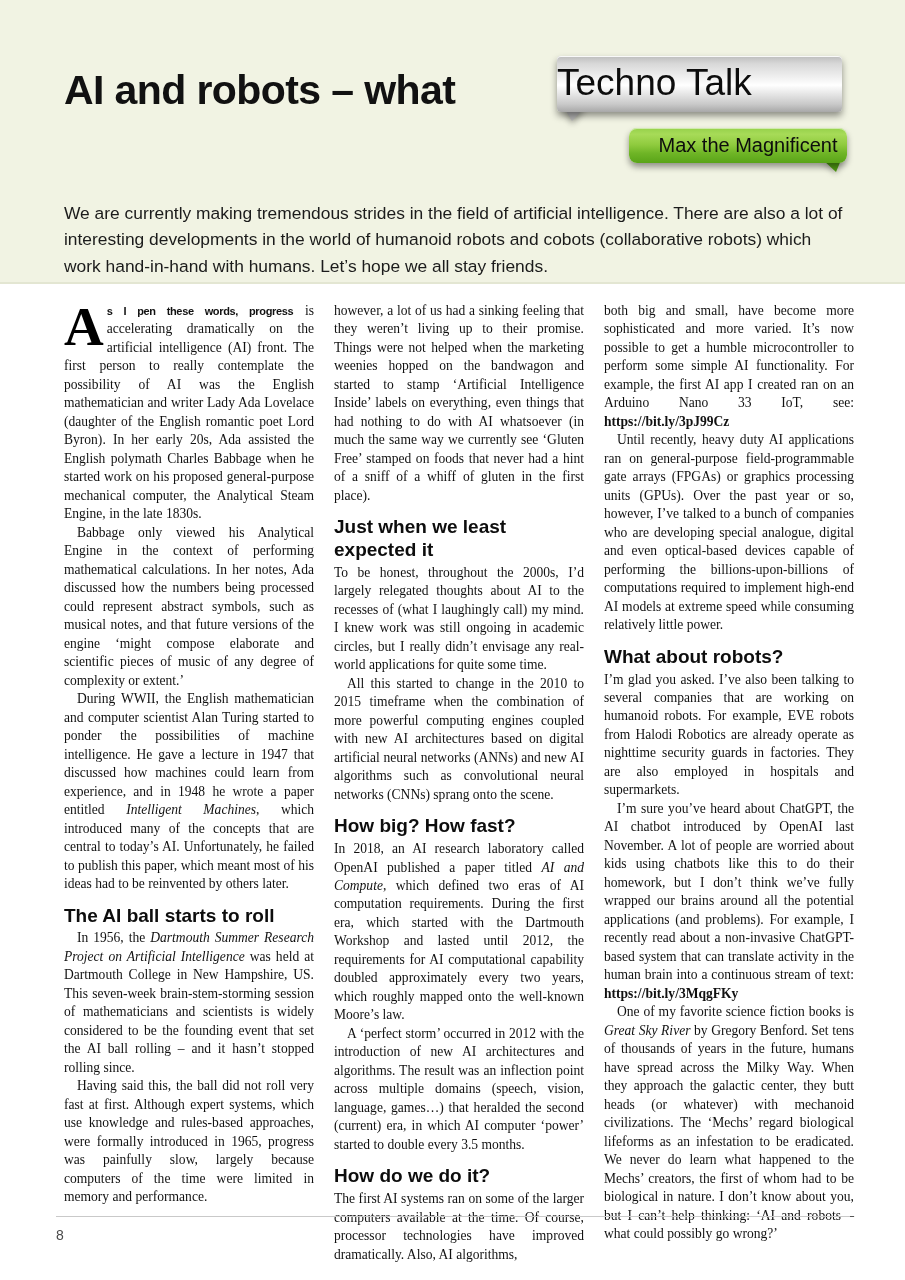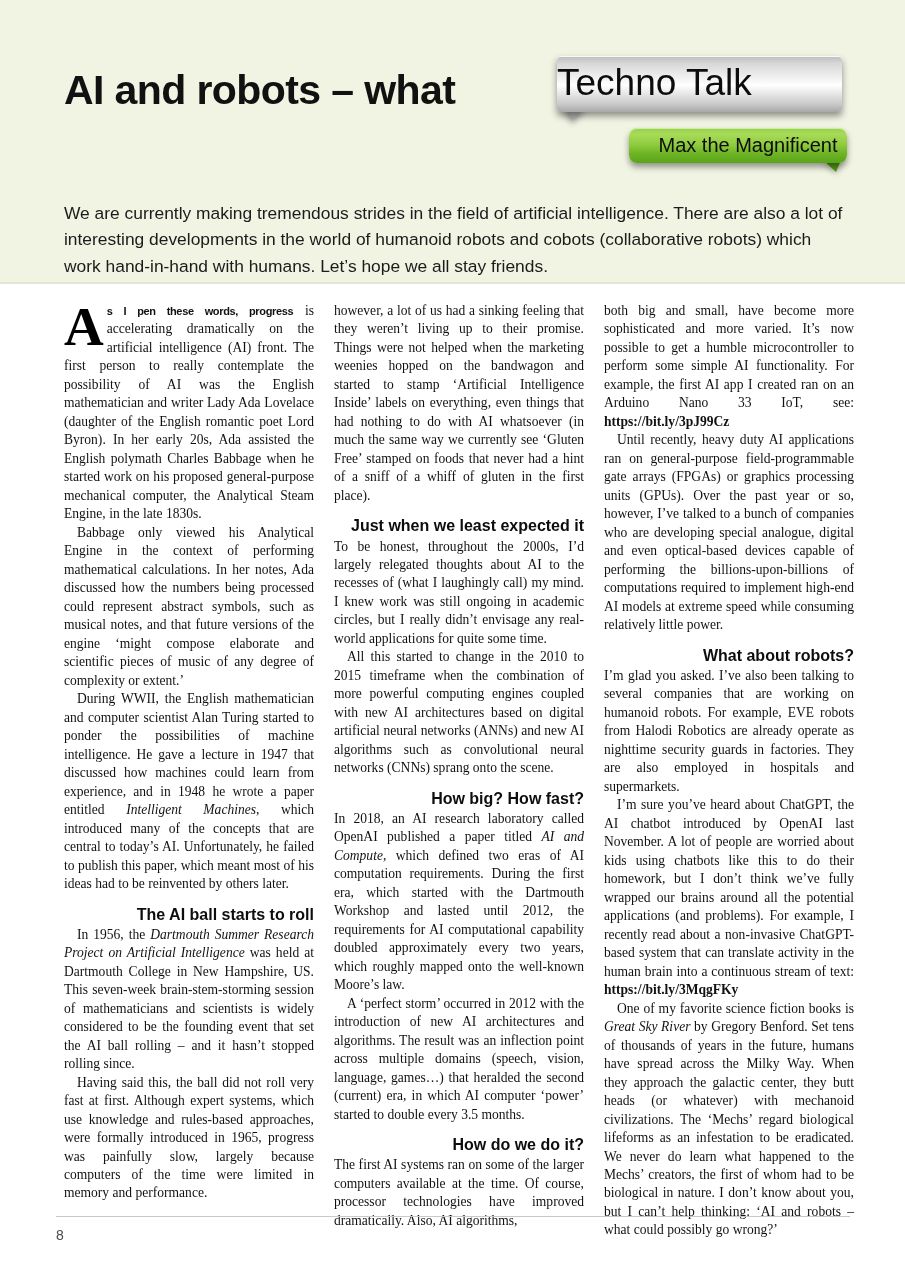--- a/index.html
+++ b/index.html
@@ -156,25 +156,25 @@
   .col p {
     margin: 0;
     text-indent: 13px;
     hyphens: auto;
   }
   .col p.noindent { text-indent: 0; }
 
   h2.sub {
     font-family: "Liberation Sans", sans-serif;
     font-weight: bold;
-    font-size: 16px;
+    font-size: 19px;
     line-height: 1.2;
     margin: 11px 0 2px 0;
     color: #0d0d0d;
-    text-align: right;
+    text-align: left;
   }
 
   
   .dropcap-p {
     text-indent: 0 !important;
     position: relative;
   }
   .dropcap {
     float: left;
     font-family: "Liberation Serif", serif;

